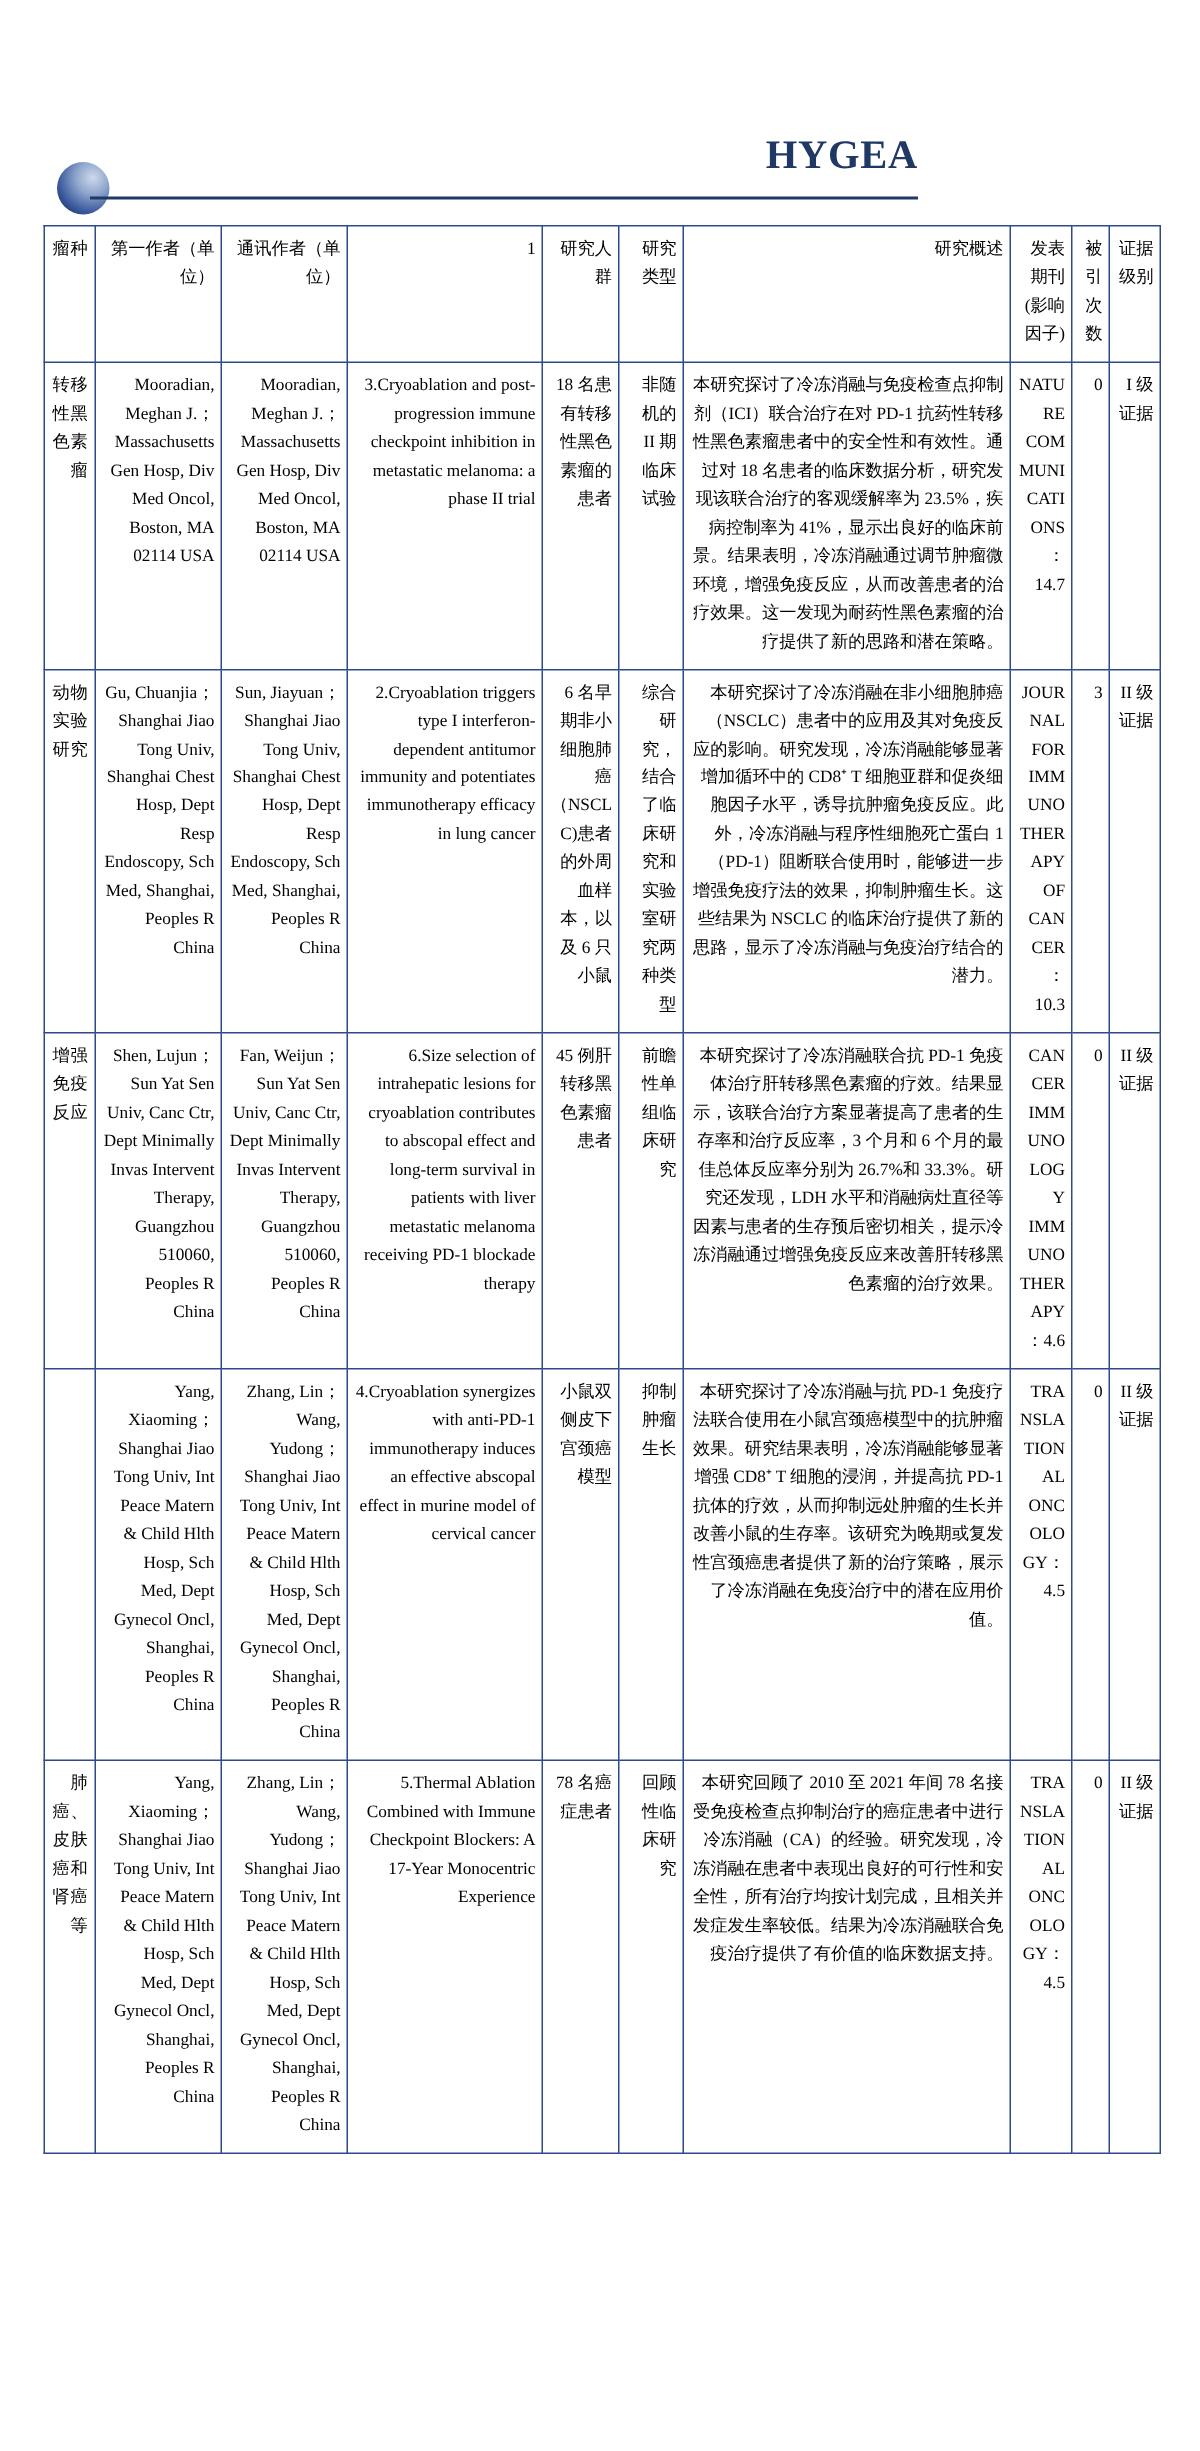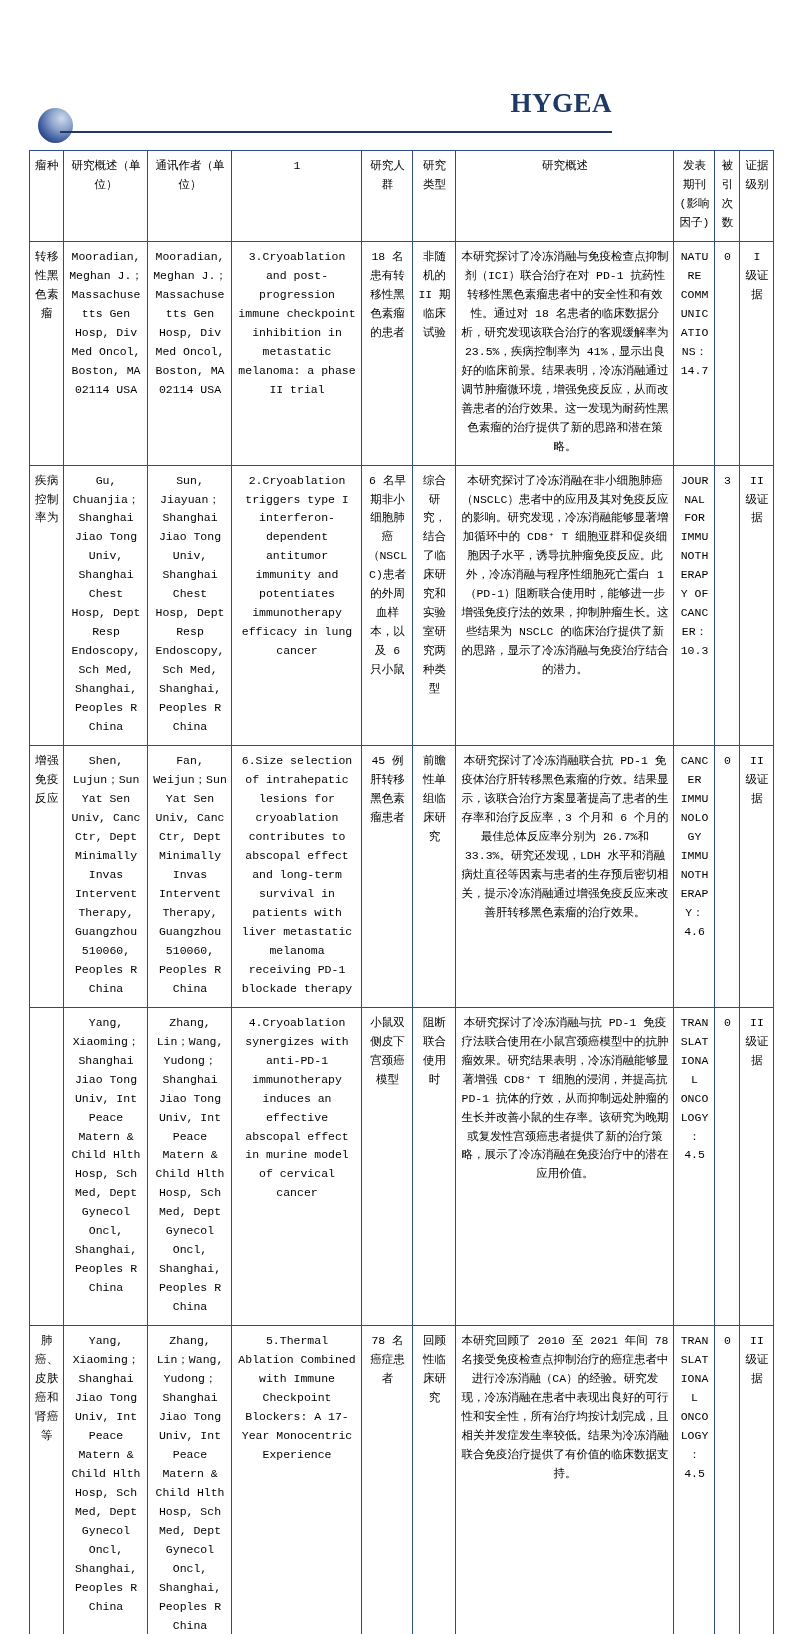--- a/index.html
+++ b/index.html
@@ -64,23 +64,23 @@
     table-layout: fixed;
     border: 1px solid #2E4A8A;
   }
   table.research-table td,
   table.research-table th {
     border: 1px solid #2E4A8A;
     vertical-align: top;
     padding: 6px 4px 8px 5px;
     font-size: 11.5px;
     line-height: 1.65;
-    font-family: Liberation Mono, monospace;
+    font-family: Liberation Serif, serif;
     color: #000;
-    text-align: center;
+    text-align: right;
     word-wrap: break-word;
     overflow-wrap: break-word;
   }
   table.research-table thead td {
     font-size: 11.5px;
     line-height: 1.65;
   }
   
   col.c0 { width: 34px; }
   col.c1 { width: 84px; }
@@ -117,21 +117,21 @@
           <col class="c4">
         <col class="c5">
           <col class="c6">
           <col class="c7">
           <col class="c8">
           <col class="c9">
       </colgroup>
       <thead>
         <tr>
           <td class="cell-narrow">瘤种</td>
-          <td>研究概述（单位）</td>
+          <td>第一作者（单位）</td>
           <td>通讯作者（单位）</td>
           <td>1</td>
           <td>研究人群</td>
           <td>研究类型</td>
           <td>研究概述</td>
           <td>发表期刊(影响因子)</td>
           <td>被引次数</td>
           <td>证据级别</td>
         </tr>
       </thead>
@@ -142,21 +142,21 @@
           <td>Mooradian, Meghan J.；Massachusetts Gen Hosp, Div Med Oncol, Boston, MA 02114 USA</td>
           <td>3.Cryoablation and post-progression immune checkpoint inhibition in metastatic melanoma: a phase II trial</td>
           <td>18 名患有转移性黑色素瘤的患者</td>
           <td>非随机的 II 期临床试验</td>
           <td class="summary">本研究探讨了冷冻消融与免疫检查点抑制剂（ICI）联合治疗在对 PD-1 抗药性转移性黑色素瘤患者中的安全性和有效性。通过对 18 名患者的临床数据分析，研究发现该联合治疗的客观缓解率为 23.5%，疾病控制率为 41%，显示出良好的临床前景。结果表明，冷冻消融通过调节肿瘤微环境，增强免疫反应，从而改善患者的治疗效果。这一发现为耐药性黑色素瘤的治疗提供了新的思路和潜在策略。</td>
           <td>NATURE COMMUNICATIONS：14.7</td>
           <td>0</td>
           <td>I 级证据</td>
         </tr>
         <tr>
-          <td class="cell-narrow">疾病控制率为</td>
+          <td class="cell-narrow">动物实验研究</td>
           <td>Gu, Chuanjia；Shanghai Jiao Tong Univ, Shanghai Chest Hosp, Dept Resp Endoscopy, Sch Med, Shanghai, Peoples R China</td>
           <td>Sun, Jiayuan；Shanghai Jiao Tong Univ, Shanghai Chest Hosp, Dept Resp Endoscopy, Sch Med, Shanghai, Peoples R China</td>
           <td>2.Cryoablation triggers type I interferon-dependent antitumor immunity and potentiates immunotherapy efficacy in lung cancer</td>
           <td>6 名早期非小细胞肺癌（NSCLC)患者的外周血样本，以及 6 只小鼠</td>
           <td>综合研究，结合了临床研究和实验室研究两种类型</td>
           <td class="summary">本研究探讨了冷冻消融在非小细胞肺癌（NSCLC）患者中的应用及其对免疫反应的影响。研究发现，冷冻消融能够显著增加循环中的 CD8⁺ T 细胞亚群和促炎细胞因子水平，诱导抗肿瘤免疫反应。此外，冷冻消融与程序性细胞死亡蛋白 1（PD-1）阻断联合使用时，能够进一步增强免疫疗法的效果，抑制肿瘤生长。这些结果为 NSCLC 的临床治疗提供了新的思路，显示了冷冻消融与免疫治疗结合的潜力。</td>
           <td>JOURNAL FOR IMMUNOTHERAPY OF CANCER：10.3</td>
           <td>3</td>
           <td>II 级证据</td>
         </tr>
@@ -171,21 +171,21 @@
           <td>CANCER IMMUNOLOGY IMMUNOTHERAPY：4.6</td>
           <td>0</td>
           <td>II 级证据</td>
         </tr>
         <tr>
           <td class="cell-narrow"></td>
           <td>Yang, Xiaoming；Shanghai Jiao Tong Univ, Int Peace Matern &amp; Child Hlth Hosp, Sch Med, Dept Gynecol Oncl, Shanghai, Peoples R China</td>
           <td>Zhang, Lin；Wang, Yudong；Shanghai Jiao Tong Univ, Int Peace Matern &amp; Child Hlth Hosp, Sch Med, Dept Gynecol Oncl, Shanghai, Peoples R China</td>
           <td>4.Cryoablation synergizes with anti-PD-1 immunotherapy induces an effective abscopal effect in murine model of cervical cancer</td>
           <td>小鼠双侧皮下宫颈癌模型</td>
-          <td>阻断联合使用时</td>
+          <td>抑制肿瘤生长</td>
           <td class="summary">本研究探讨了冷冻消融与抗 PD-1 免疫疗法联合使用在小鼠宫颈癌模型中的抗肿瘤效果。研究结果表明，冷冻消融能够显著增强 CD8⁺ T 细胞的浸润，并提高抗 PD-1 抗体的疗效，从而抑制远处肿瘤的生长并改善小鼠的生存率。该研究为晚期或复发性宫颈癌患者提供了新的治疗策略，展示了冷冻消融在免疫治疗中的潜在应用价值。</td>
           <td>TRANSLATIONAL ONCOLOGY：4.5</td>
           <td>0</td>
           <td>II 级证据</td>
         </tr>
         <tr>
           <td class="cell-narrow">肺癌、皮肤癌和肾癌等</td>
           <td>Yang, Xiaoming；Shanghai Jiao Tong Univ, Int Peace Matern &amp; Child Hlth Hosp, Sch Med, Dept Gynecol Oncl, Shanghai, Peoples R China</td>
           <td>Zhang, Lin；Wang, Yudong；Shanghai Jiao Tong Univ, Int Peace Matern &amp; Child Hlth Hosp, Sch Med, Dept Gynecol Oncl, Shanghai, Peoples R China</td>
           <td>5.Thermal Ablation Combined with Immune Checkpoint Blockers: A 17-Year Monocentric Experience</td>

